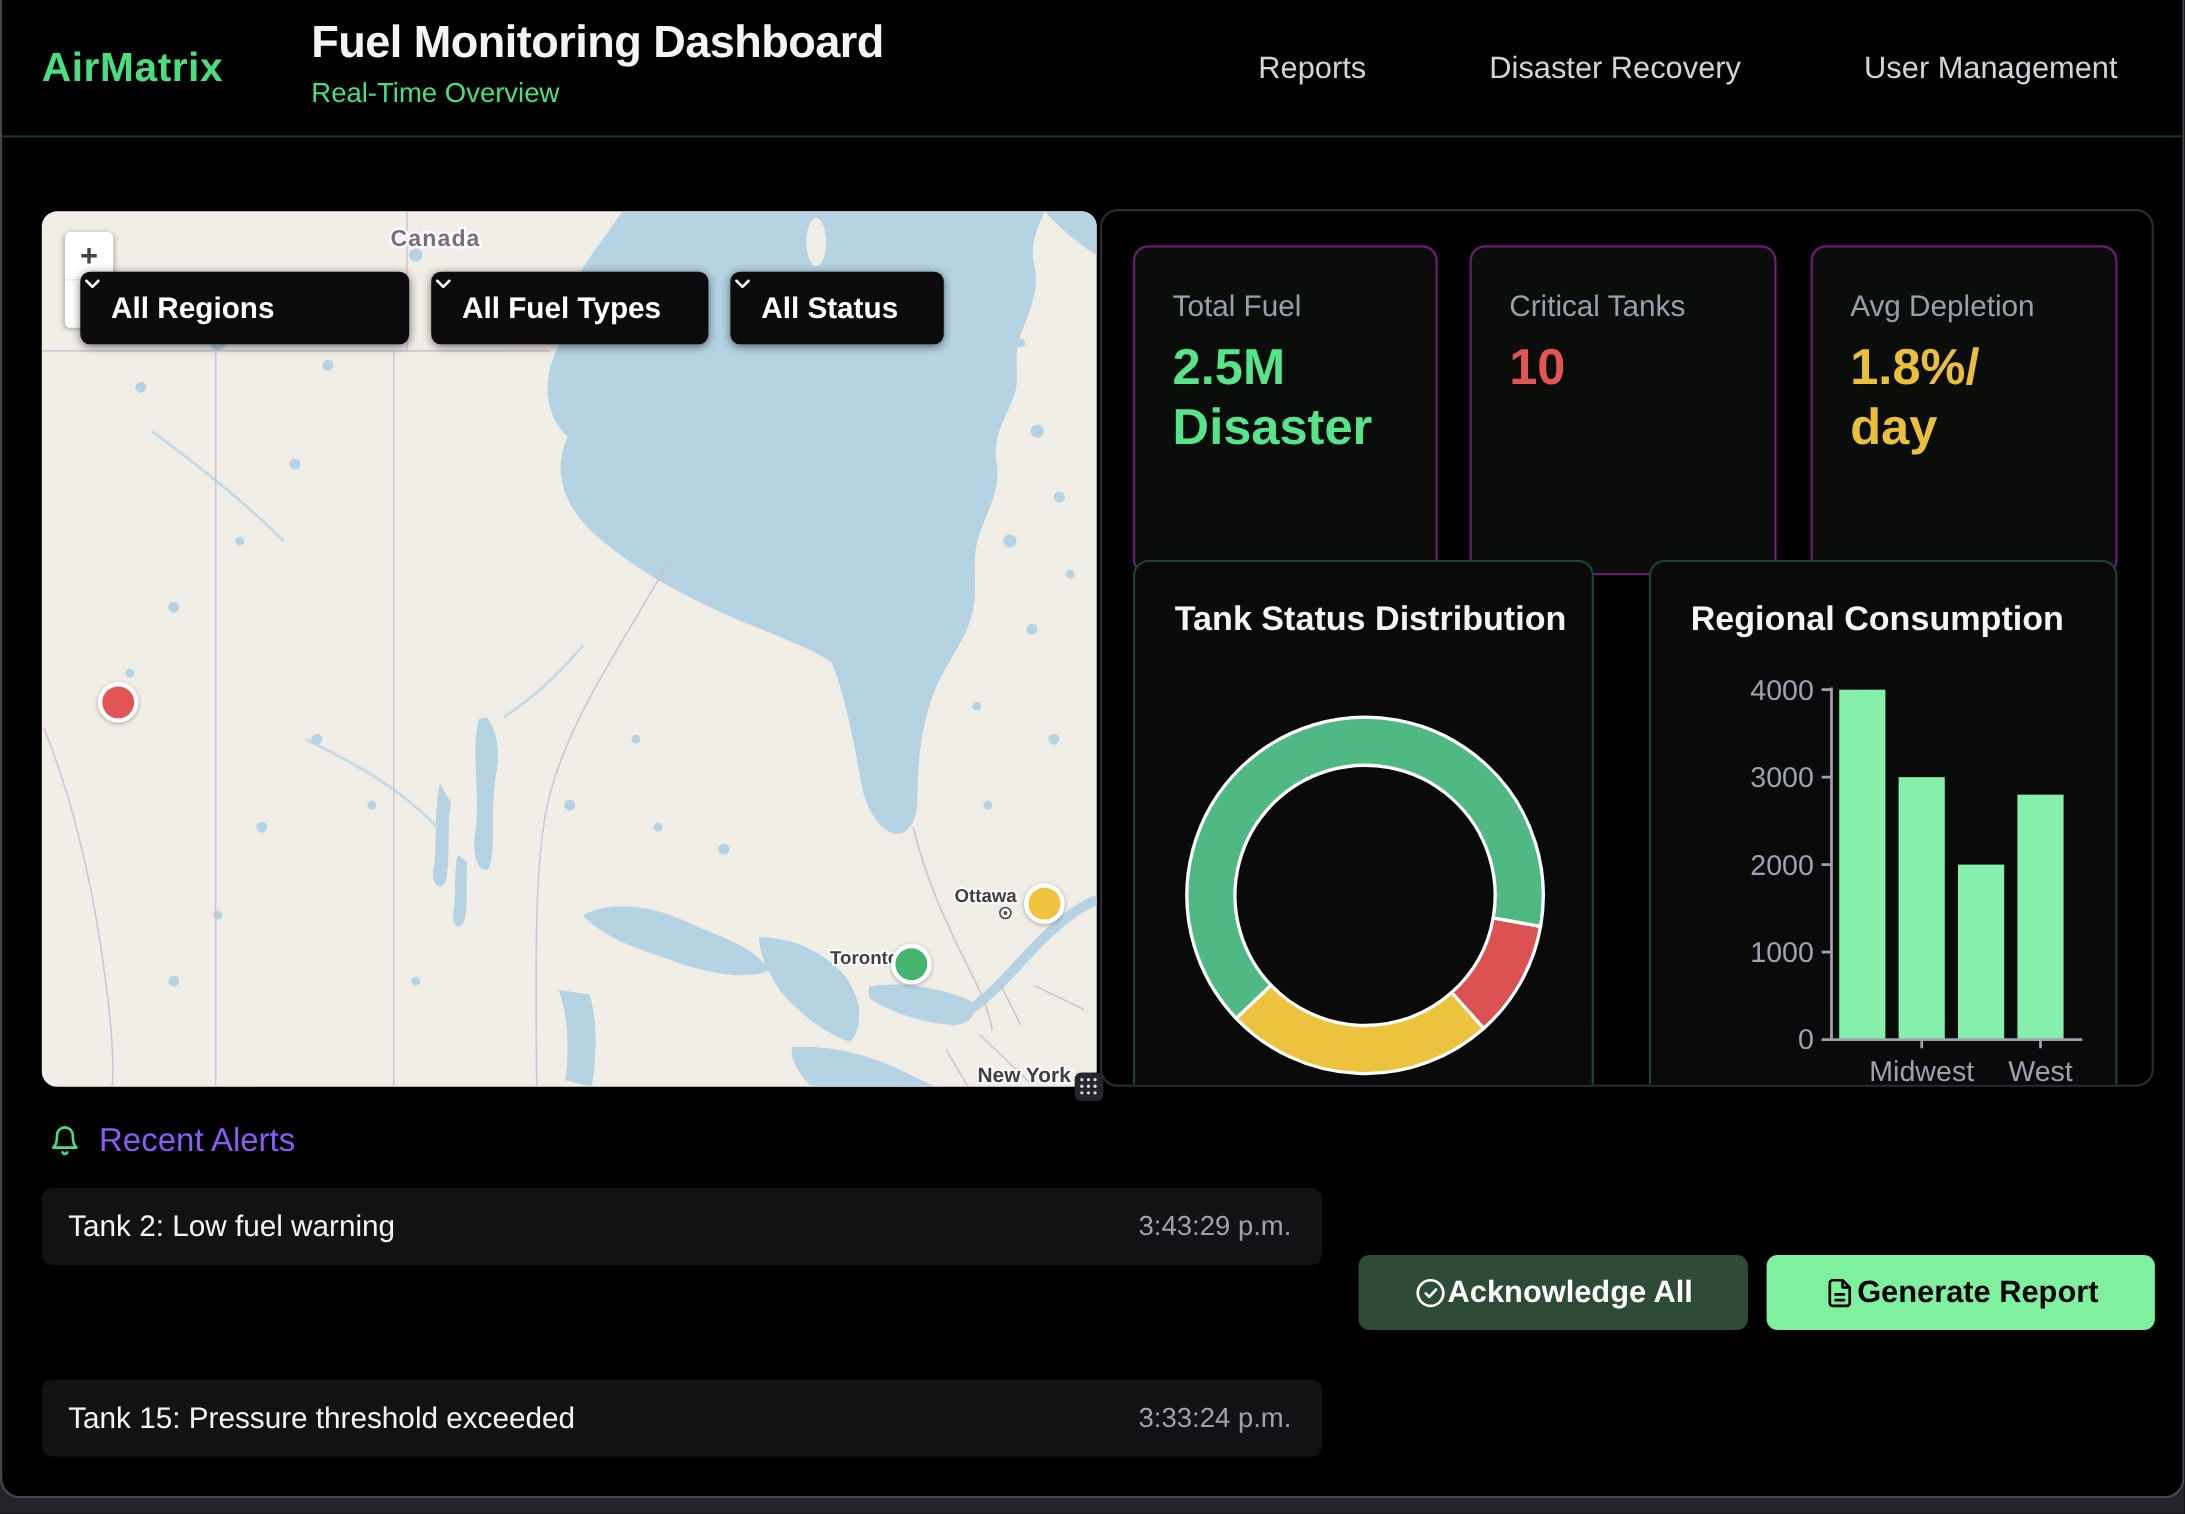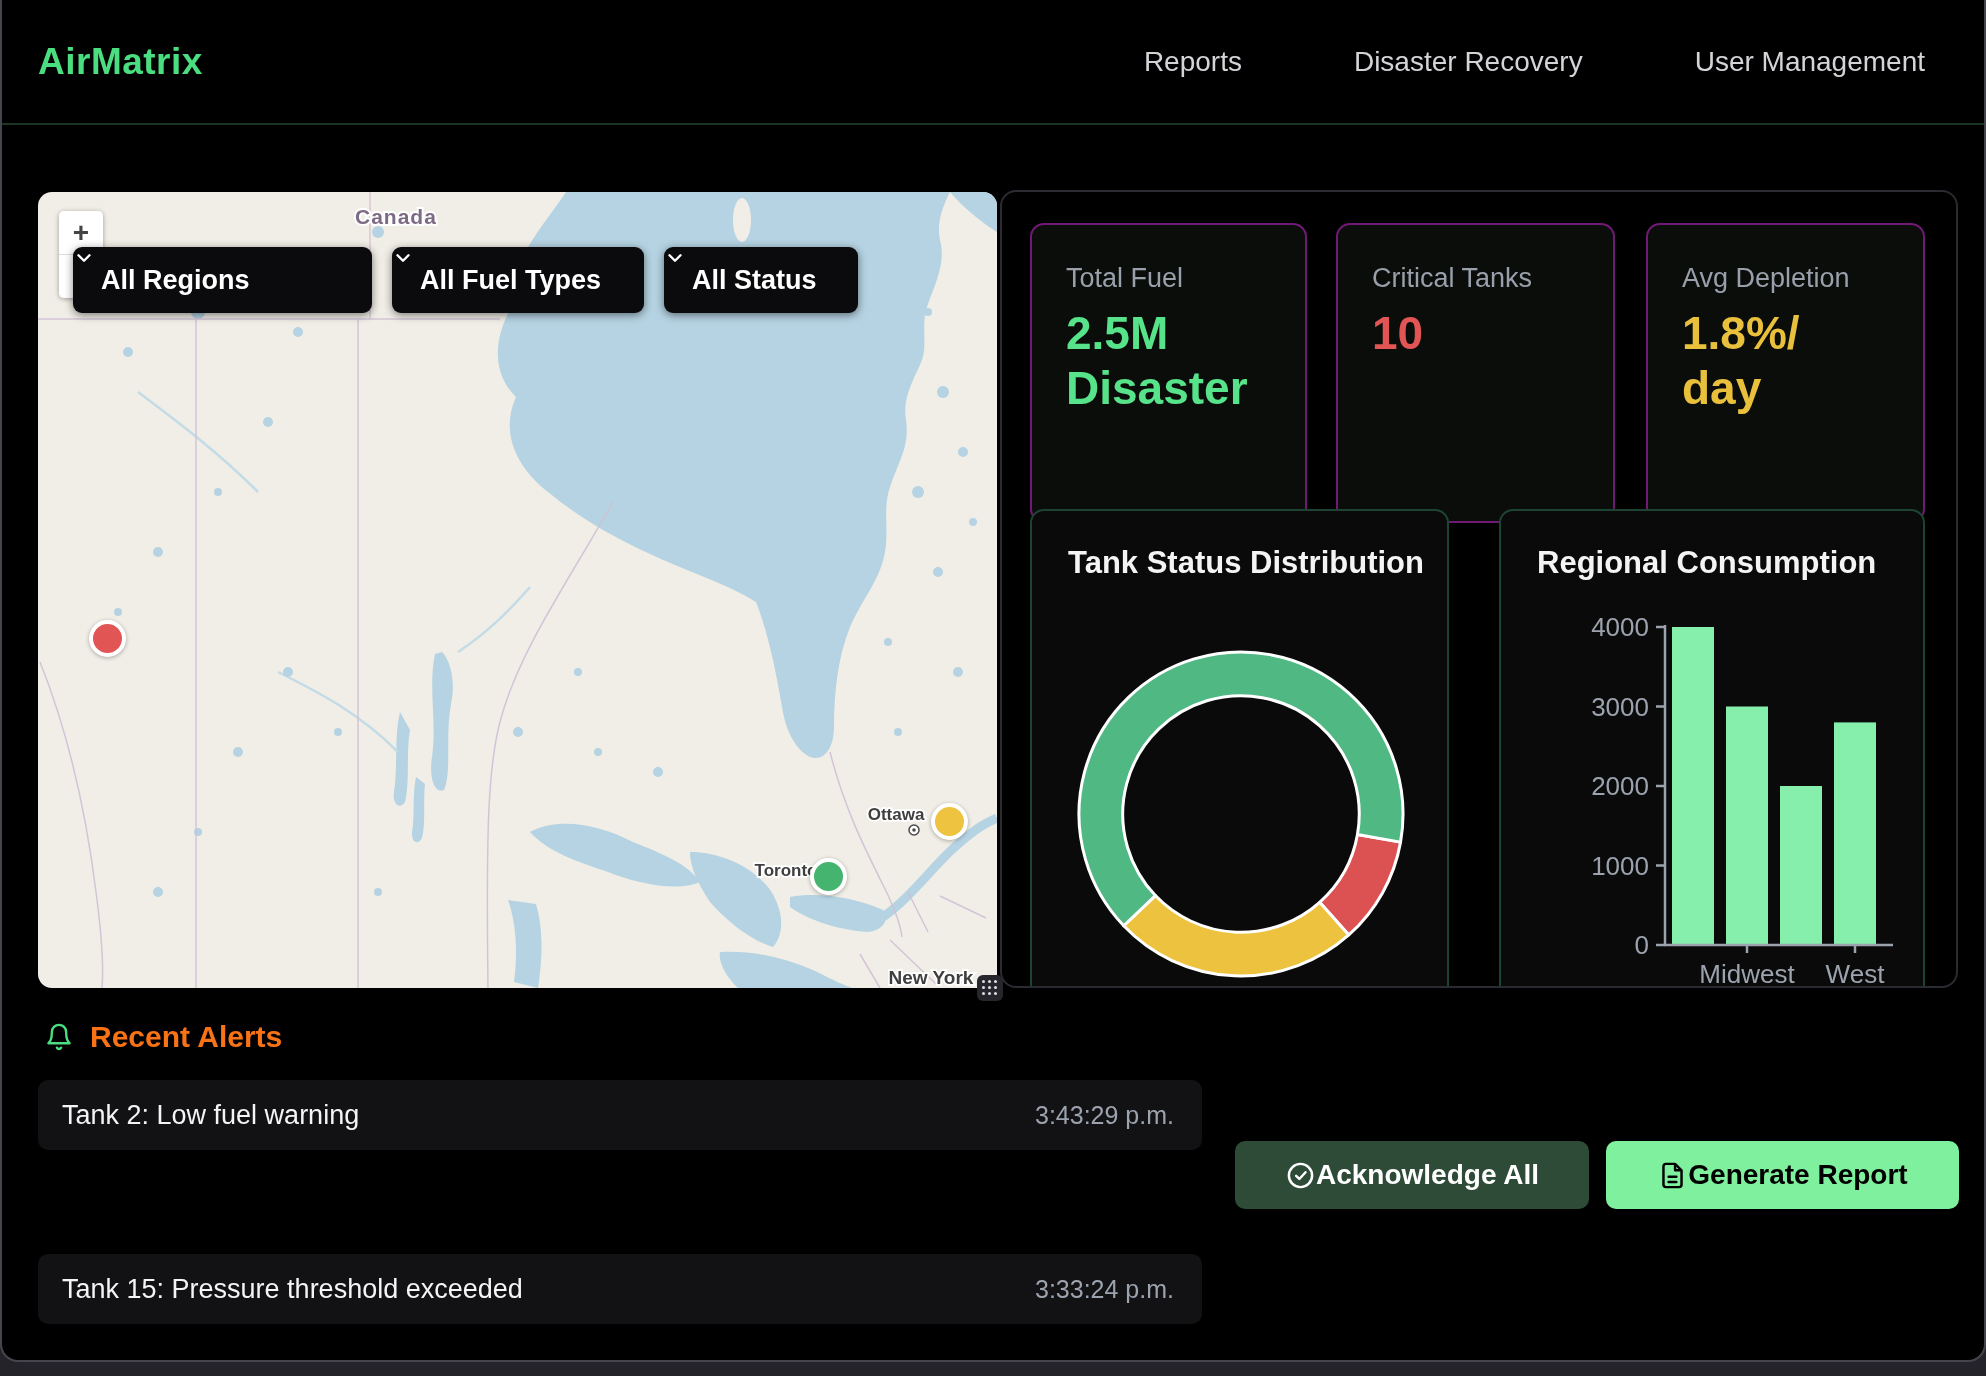--- a/index.html
+++ b/index.html
@@ -56,41 +56,45 @@
   .stat-value{margin-top:12px;font-size:46px;font-weight:bold;line-height:55px;}
   .chart-card{position:absolute;top:317px;height:520px;background:#0a0a0a;border:2px solid #1d4433;
               border-radius:14px;box-sizing:border-box;}
   .chart-1{left:28px;width:419px;}
   .chart-2{left:497px;width:426px;}
   .chart-title{position:absolute;left:36px;top:34px;font-size:31px;font-weight:bold;color:#f4f4f5;}
   .chart-card svg{position:absolute;left:0;top:0;}
   .chart-card svg text{font-family:"Liberation Sans","DejaVu Sans",sans-serif;}
   
   .alerts-header{position:absolute;left:42px;top:1020px;display:flex;align-items:center;gap:16px;color:#4ade80;}
-  .alerts-title{font-size:30px;font-weight:bold;color:#f97316;text-align:center;}
+  .alerts-title{font-size:30px;font-weight:normal;color:#8b5cf6;text-align:center;}
   .alert-row{position:absolute;left:36px;width:1164px;height:70px;background:#121214;border-radius:10px;
              display:flex;align-items:center;justify-content:space-between;
              padding:0 28px 0 24px;box-sizing:border-box;cursor:pointer;gap:24px;}
   .alert-msg{font-size:27px;color:#f4f4f5;}
   .alert-time{font-size:25px;color:#9ca3af;}
   .row-1{top:1080px;} .row-2{top:1167px;} .row-3{top:1254px;}
   
   .btn{position:absolute;top:1141px;height:68px;border-radius:10px;display:flex;align-items:center;
        justify-content:center;gap:0;cursor:pointer;border:none;}
   .btn-ack{left:1233px;width:354px;background:#2d4b37;color:#fff;}
   .btn-gen{left:1604px;width:353px;background:#7ff09e;color:#000000;}
   .btn-label{font-size:28px;font-weight:bold;color:inherit;}
 </style>
 </head>
 <body>
 
 <div class="app">
 
   <div class="header">
     <div class="brand">AirMatrix</div>
+    <div class="title-block">
+      <div class="page-title">Fuel Monitoring Dashboard</div>
+      <div class="page-subtitle">Real-Time Overview</div>
+    </div>
     <div class="nav">
       <div class="nav-item">Reports</div>
       <div class="nav-item">Disaster Recovery</div>
       <div class="nav-item">User Management</div>
     </div>
   </div>
 
   <div class="map">
     <svg width="959" height="796" viewBox="0 0 959 796">
 

